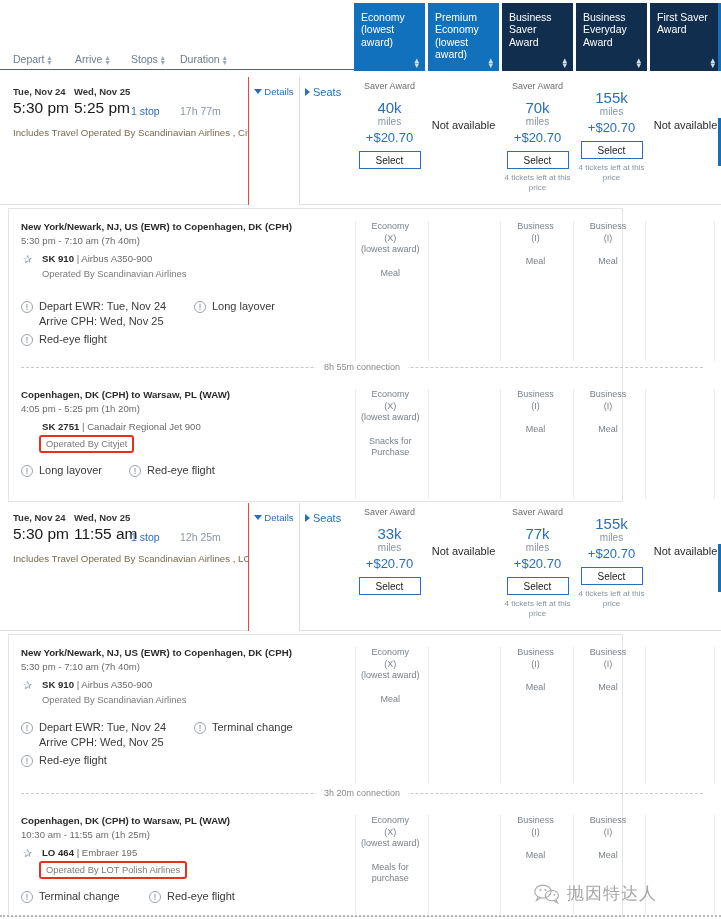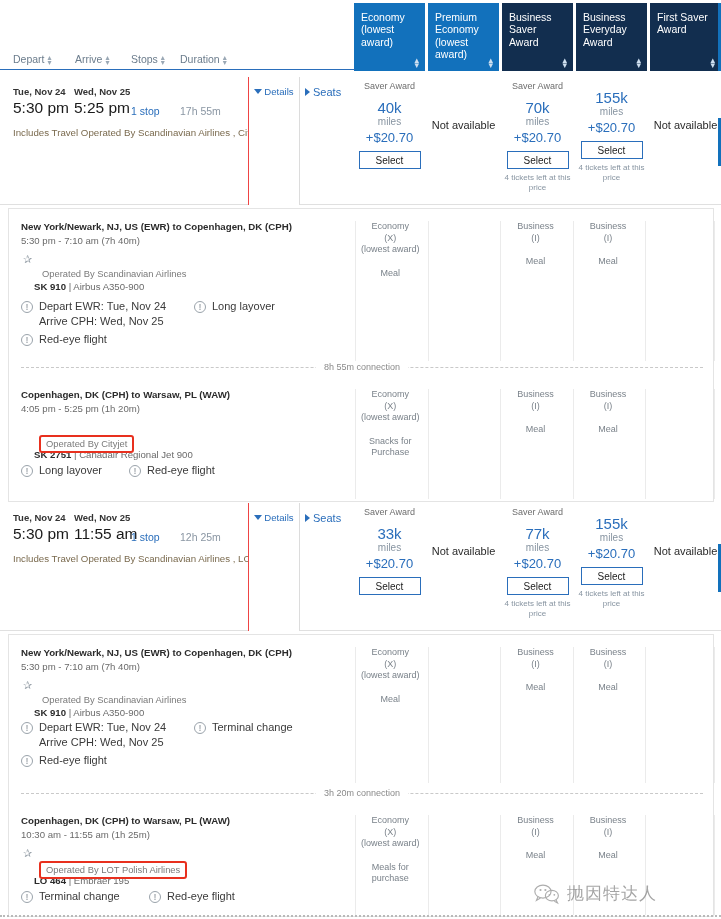--- a/index.html
+++ b/index.html
@@ -115,39 +115,38 @@
     border: 1px solid #2a6ebb; background: #fff;
     font-size: 10px; color: #222; text-align: center; cursor: pointer;
   }
   .f-left { font-size: 8px; color: #8794a1; line-height: 9.5px; margin-top: 4px; width: 70px;}
   .f-notavail {
     font-size: 11px; color: #2b2b2b; margin-top: 42px;
   }
 
   
   .details {
-    position: absolute; left: 8px; width: 706px;
+    position: absolute; left: 8px; width: 615px;
     background: #fff; border: 1px solid #e4e4e4; padding-left: 36px;
   }
   .d1 { top: 208px; height: 294px; }
   .d2 { top: 634px; height: 283px; }
 
   .seg { position: absolute; left: 0; width: 100%; }
   .seg-route {
     position: absolute; left: 12px; font-size: 9.7px; font-weight: bold;
     color: #2b2b2b; white-space: nowrap;
   }
   .seg-times {
     position: absolute; left: 12px; font-size: 9.6px; color: #6a6a6a;
     white-space: nowrap;
   }
   .seg-flight {
-    position: absolute; left: 25px; font-size: 9.6px; color: #6a6a6a;
+    position: absolute; left: 33px; font-size: 9.6px; color: #6a6a6a;
     white-space: nowrap;
-    margin-top: 28px;
   }
   .seg-flight b { color: #2b2b2b; font-weight: bold; }
   .seg-op {
     position: absolute; left: 33px; font-size: 9.4px; color: #7a7a7a;
     white-space: nowrap;
   }
   .seg-op.hl {
     border: 2.5px solid #e8301e; border-radius: 3px;
     padding: 1px 5px 2px 5px; left: 30px;
   }
@@ -293,21 +292,21 @@
   <div class="result r1">
     <div class="col-dep">
       <div class="rr-dlabel">Tue, Nov 24</div>
       <div class="rr-time">5:30 pm</div>
     </div>
     <div class="col-arr">
       <div class="rr-dlabel">Wed, Nov 25</div>
       <div class="rr-time">5:25 pm</div>
     </div>
     <div class="col-stops">1 stop</div>
-    <div class="col-dur">17h 55m</div>
+    <div class="col-dur">17h 77m</div>
     <div class="includes">Includes Travel Operated By Scandinavian Airlines , Cityjet</div>
 
     <div class="tab-details">
       <div class="tl"><span class="tri-down"></span><span>Details</span></div>
     </div>
     <div class="tab-seats">
       <span class="tri-right"></span><span>Seats</span>
     </div>
 
     <div class="fare-row">

